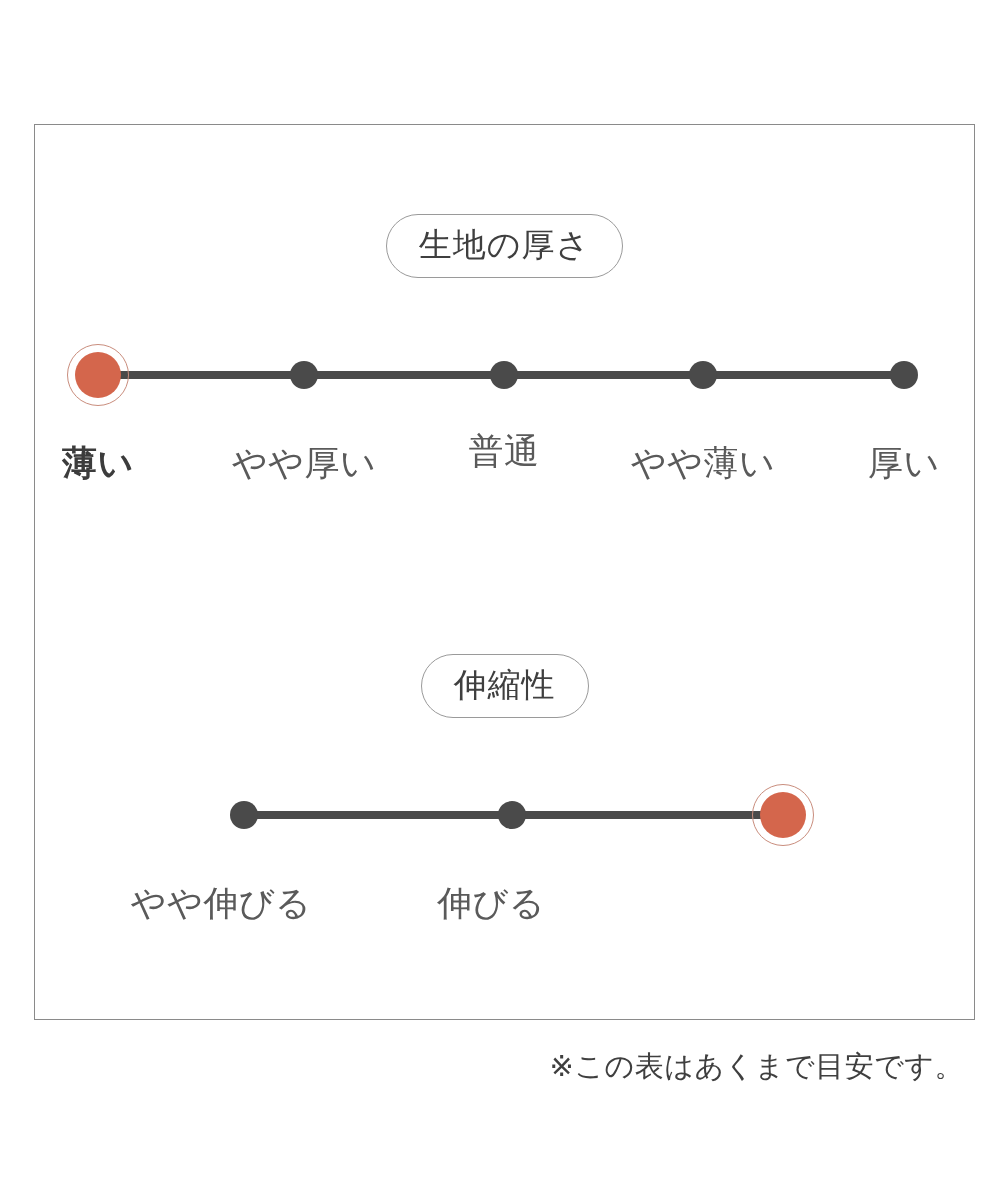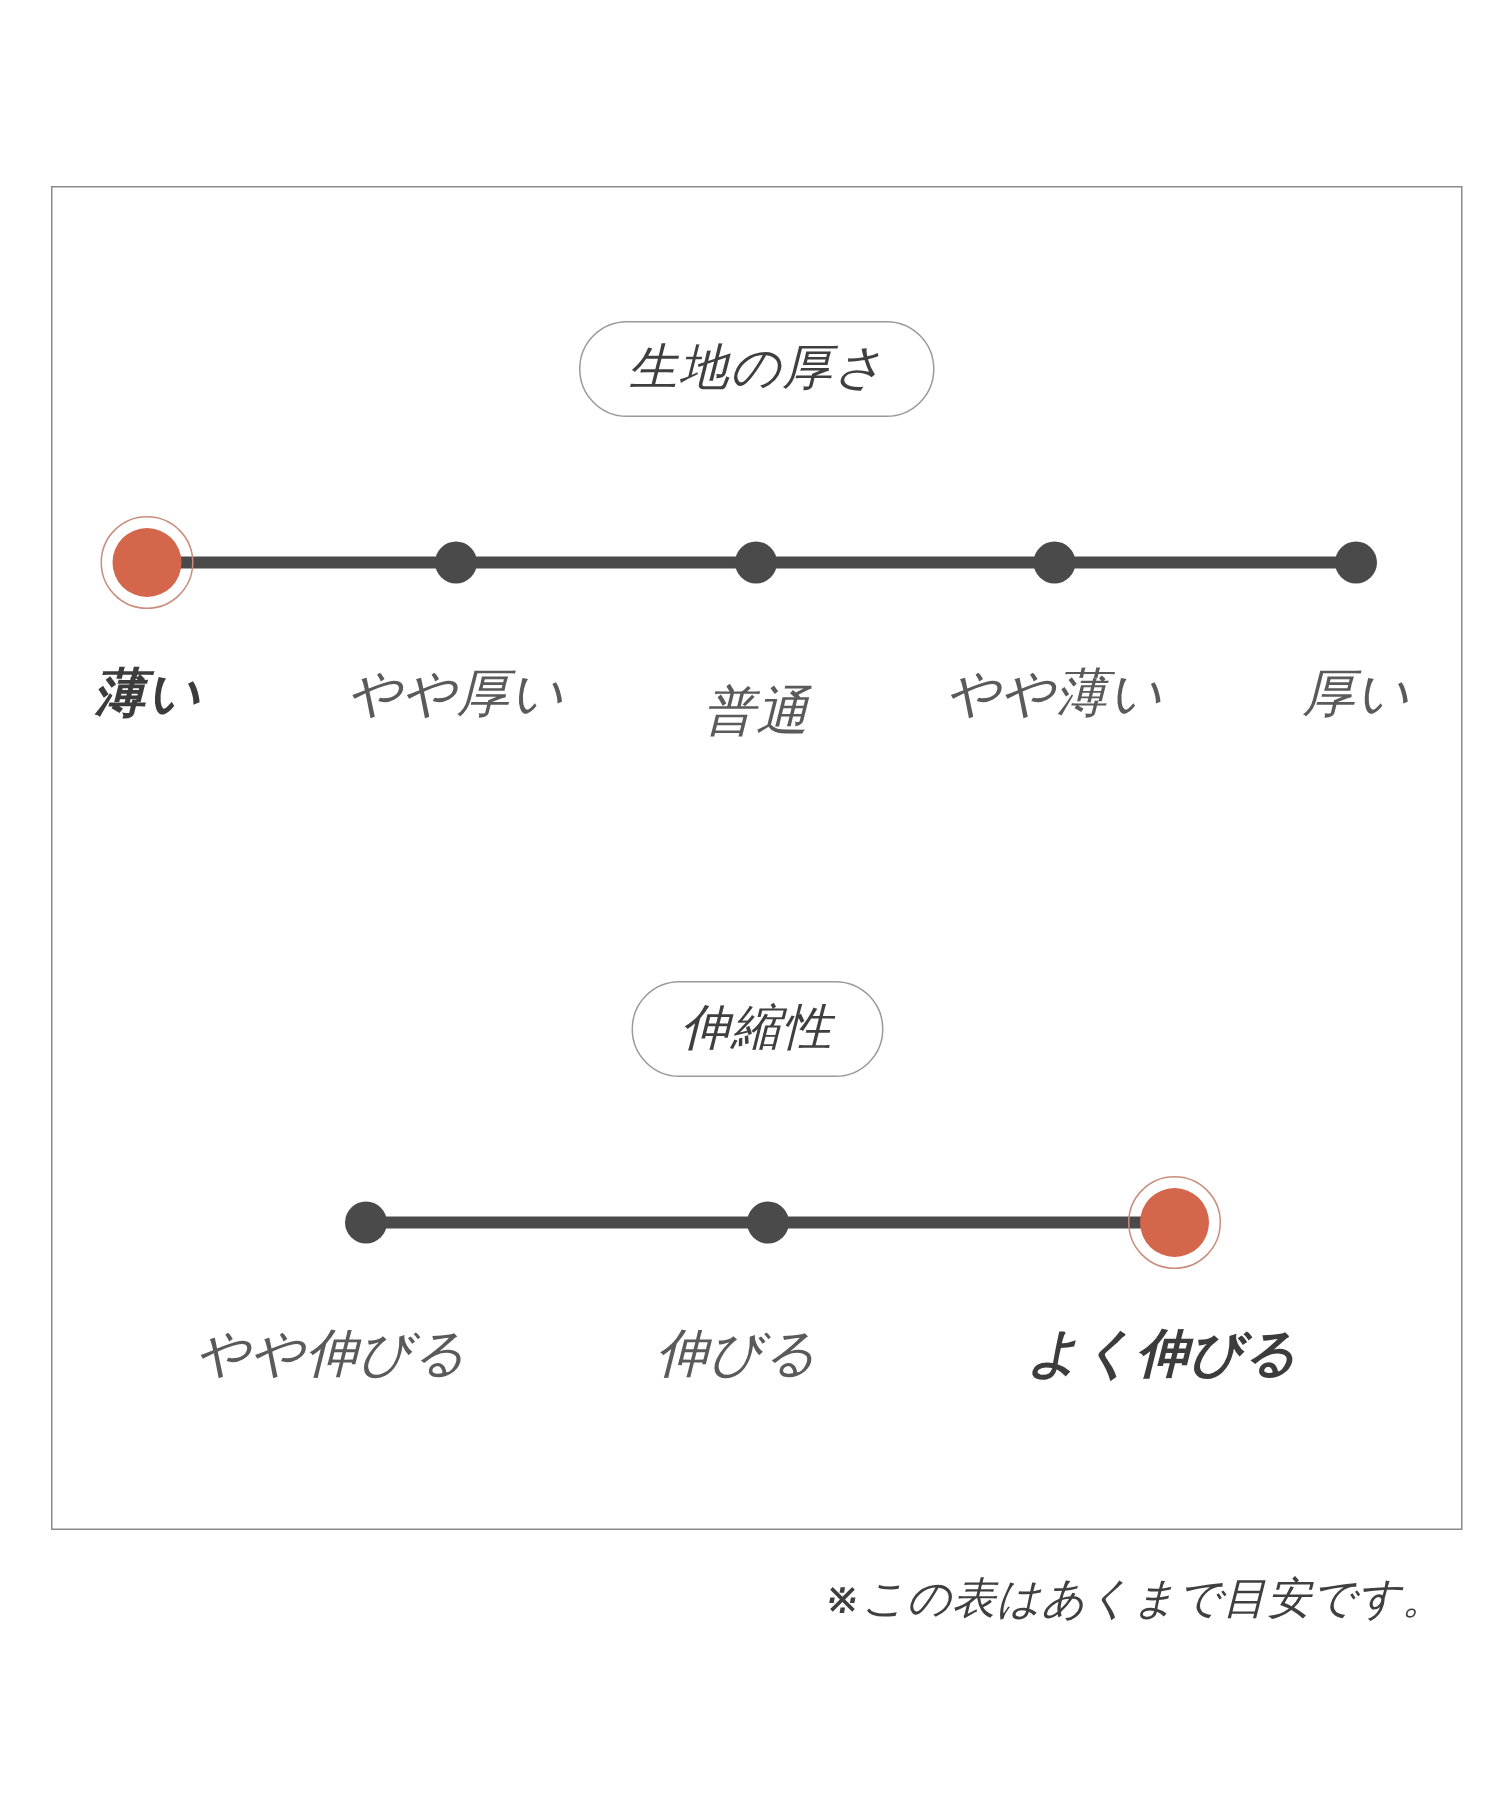--- a/index.html
+++ b/index.html
@@ -14,21 +14,20 @@
     font-family: "Liberation Sans", "DejaVu Sans", sans-serif;
     color: #4a4a4a;
     -webkit-font-smoothing: antialiased;
     overflow: hidden;
   }
 
   .page {
     position: relative;
     width: 1000px;
     height: 980px;
-    font-style: italic;
   }
 
   
   .spec-card {
     position: absolute;
     left: 34px;
     top: 124px;
     width: 941px;
     height: 896px;
     box-sizing: border-box;
@@ -181,21 +180,21 @@
 
         <div class="node active" style="left:63px; top:250px;">
           <div class="ring"></div>
           <div class="dot"></div>
         </div>
       </div>
 
       <div class="labels">
         <span class="label selected" style="left:63px;  top:320px;">薄い</span>
         <span class="label" style="left:269px; top:320px;">やや厚い</span>
-        <span class="label" style="left:469px; top:332px;">普通</span>
+        <span class="label" style="left:469px; top:308px;">普通</span>
         <span class="label" style="left:668px; top:320px;">やや薄い</span>
         <span class="label" style="left:869px; top:320px;">厚い</span>
       </div>
     </div>
 
     <div class="section section-stretch">
 
       <div class="pill-wrap" style="top:89px;">
         <span class="pill">伸縮性</span>
       </div>
@@ -215,21 +214,20 @@
 
         <div class="node active" style="left:748px; top:250px;">
           <div class="ring"></div>
           <div class="dot"></div>
         </div>
       </div>
 
       <div class="labels">
         <span class="label" style="left:186px; top:320px;text-align:center;">やや伸びる</span>
         <span class="label" style="left:456px; top:320px;">伸びる</span>
-        <span class="label selected" style="left:740px; top:320px;">よく伸びる</span>
       </div>
     </div>
 
   </div>
 
   <div class="footnote">※この表はあくまで目安です。</div>
 
 </div>
 
 </body></html>

